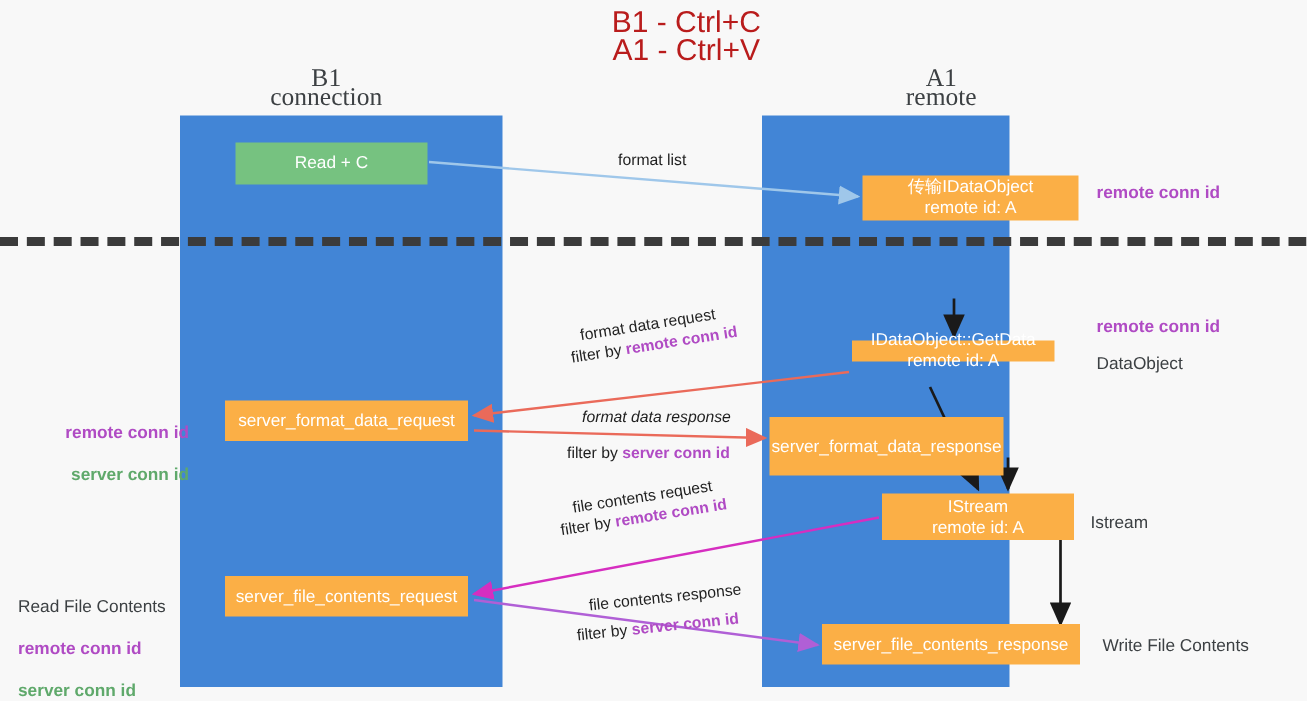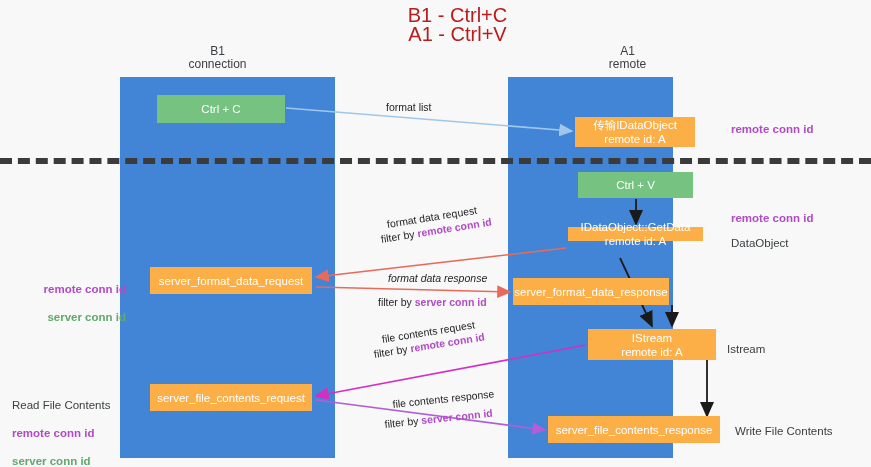--- a/index.html
+++ b/index.html
@@ -18,22 +18,23 @@
   
   #title{
     left:0;top:6px;width:871px;text-align:center;
     font-size:20px;line-height:19px;color:#b91c1c;
     white-space:pre-line;
     margin-left:22px;
   }
 
   
   .col-head{
-    text-align:center;font-size:12px;line-height:13px;color:#3c4043;
+    text-align:center;font-size:17px;line-height:13px;color:#3c4043;
     white-space:pre-line;
+    font-family:Liberation Serif, serif;
   }
   #head-b1{left:150px;top:45px;width:135px;}
   #head-a1{left:545px;top:45px;width:165px;}
 
   
   .lane{background:#4285d6;}
   #lane-b1{left:120px;top:77px;width:215px;height:381px;}
   #lane-a1{left:508px;top:77px;width:165px;height:381px;}
 
   
@@ -47,25 +48,25 @@
     display:flex;align-items:center;justify-content:center;
     text-align:center;color:#ffffff;
     font-size:11.5px;line-height:14px;
     white-space:pre-line;
     box-sizing:border-box;
   }
   .green{background:#76c280;}
   .orange{background:#fbaf46;}
 
   #b-ctrlc{left:157px;top:95px;width:128px;height:28px;}
-  #b-idataobject{left:575px;top:117px;width:120px;height:30px;}
+  #b-idataobject{left:575px;top:117px;width:144px;height:30px;}
   #b-ctrlv{left:578px;top:172px;width:115px;height:26px;}
   #b-getdata{left:568px;top:227px;width:135px;height:14px;}
   #b-sfdreq{left:150px;top:267px;width:162px;height:27px;}
-  #b-sfdresp{left:513px;top:278px;width:156px;height:27px;}
+  #b-sfdresp{left:513px;top:278px;width:156px;height:39px;}
   #b-istream{left:588px;top:329px;width:128px;height:31px;}
   #b-sfcreq{left:150px;top:384px;width:162px;height:27px;text-align:center;}
   #b-sfcresp{left:548px;top:416px;width:172px;height:27px;}
 
   
   .side{font-size:11.5px;line-height:14px;white-space:pre-line;}
   .purple{color:#b04bc4;font-weight:bold;}
   .greenTxt{color:#5fa96b;font-weight:bold;}
   .plain{color:#3c4043;}
 
@@ -78,21 +79,21 @@
   #sl-left1{left:22px;top:268px;text-align:right;width:104px;}
   #sl-left2{left:12px;top:384px;text-align:left;width:114px;}
 
   
   .edge{
     font-size:10.5px;line-height:13px;color:#1f1f1f;
     white-space:nowrap;
   }
   .edge b{font-weight:bold;}
 
-  #e-formatlist{left:386px;top:101px;text-align:center;}
+  #e-formatlist{left:412px;top:101px;text-align:center;}
 
   #e-fdr{left:386px;top:218px;transform:rotate(-9deg);transform-origin:left top;}
   #e-fdr2{left:380px;top:233px;transform:rotate(-9deg);transform-origin:left top;}
 
   #e-fdresp{left:388px;top:272px;font-style:italic;}
   #e-fdresp2{left:378px;top:296px;}
 
   #e-fcr{left:381px;top:333px;transform:rotate(-9deg);transform-origin:left top;}
   #e-fcr2{left:373px;top:348px;transform:rotate(-9deg);transform-origin:left top;}
 
@@ -150,24 +151,23 @@
 
     <line x1="316" y1="400" x2="545" y2="430" stroke="#b05fd6" stroke-width="1.6" marker-end="url(#ah-violet)"></line>
 
     <line x1="707" y1="360" x2="707" y2="416" stroke="#1a1a1a" stroke-width="1.8" marker-end="url(#ah-black)"></line>
 
     <line x1="672" y1="305" x2="672" y2="326" stroke="#1a1a1a" stroke-width="1.8" marker-end="url(#ah-black)"></line>
   </svg>
 
   <div class="abs" id="divider"></div>
 
-  <div class="abs box green" id="b-ctrlc">Ctrl + C</div>
+  <div class="abs box green" id="b-ctrlc">Read + C</div>
   <div class="abs box orange" id="b-idataobject">传输IDataObject
 remote id: A</div>
-  <div class="abs box green" id="b-ctrlv">Ctrl + V</div>
   <div class="abs box orange" id="b-getdata">IDataObject::GetData
 remote id: A</div>
   <div class="abs box orange" id="b-sfdreq">server_format_data_request</div>
   <div class="abs box orange" id="b-sfdresp">server_format_data_response</div>
   <div class="abs box orange" id="b-istream">IStream
 remote id: A</div>
   <div class="abs box orange" id="b-sfcreq">server_file_contents_request</div>
   <div class="abs box orange" id="b-sfcresp">server_file_contents_response</div>
 
   <div class="abs side purple" id="sl-rci1">remote conn id</div>

